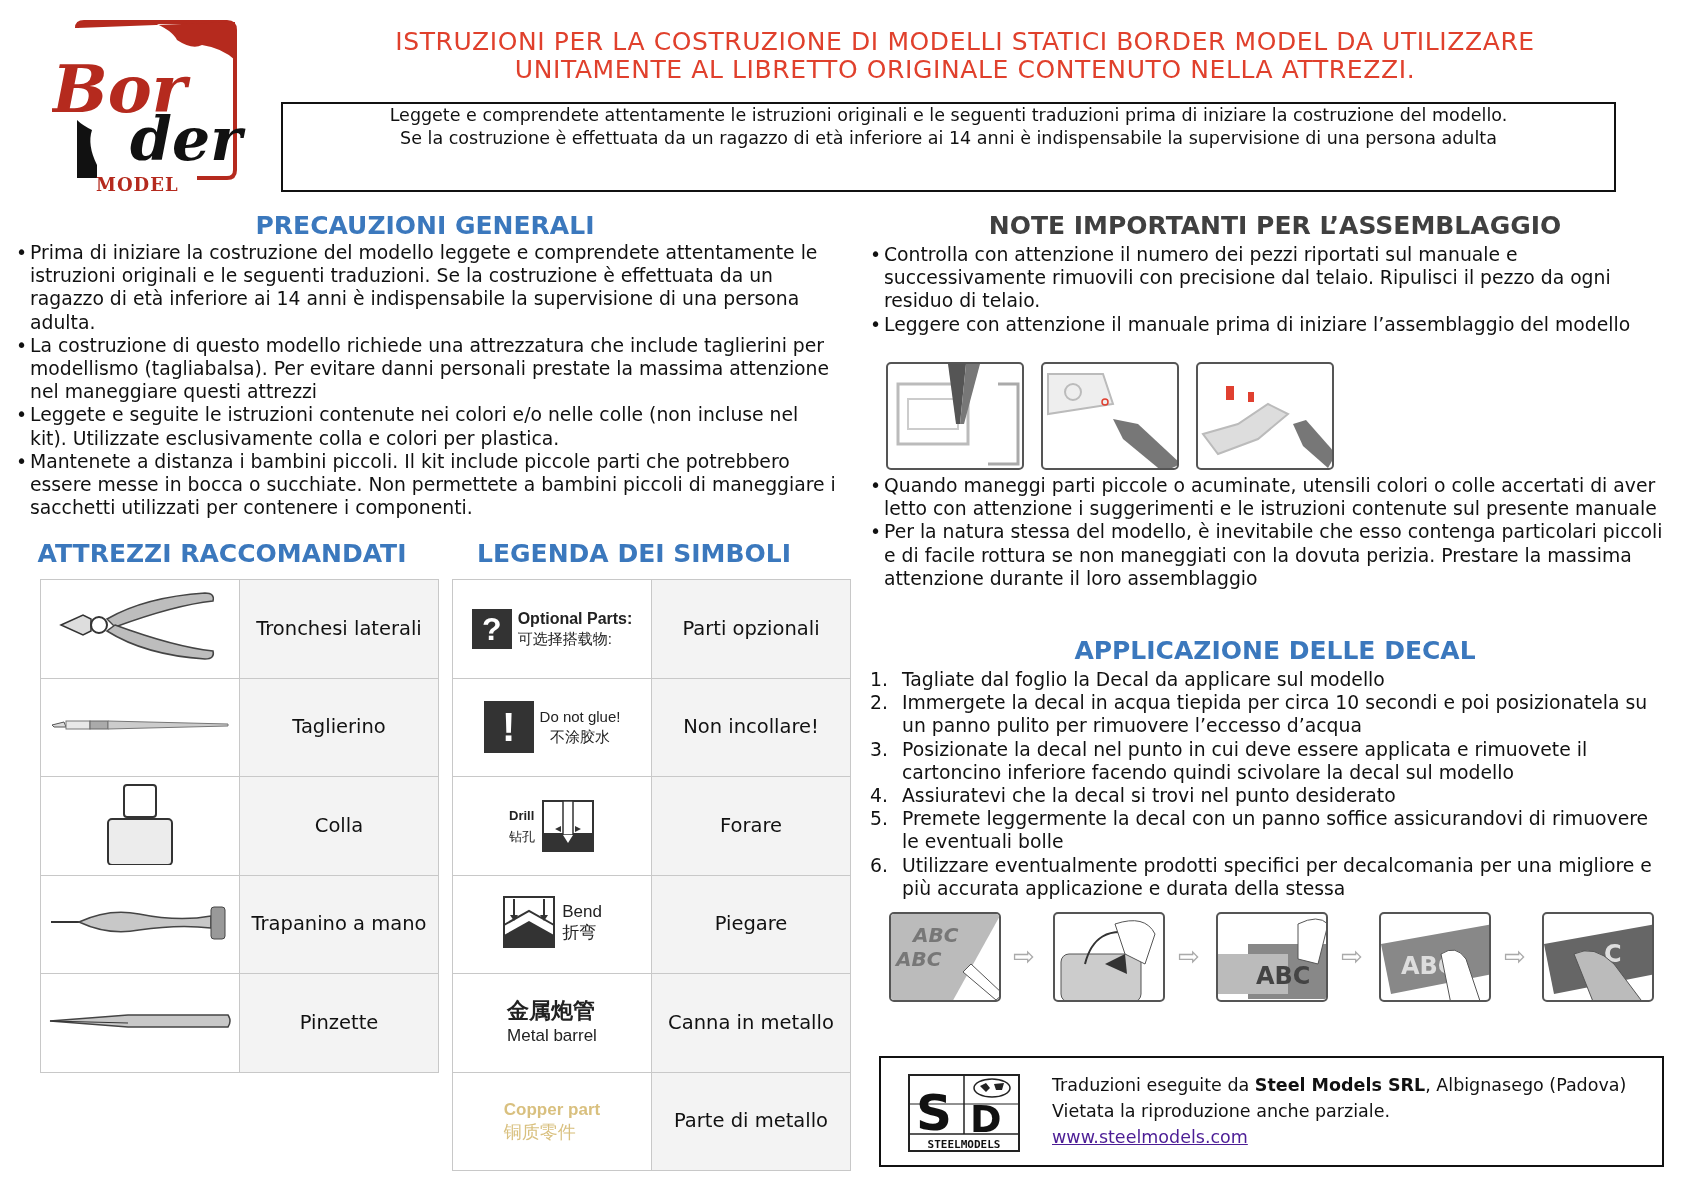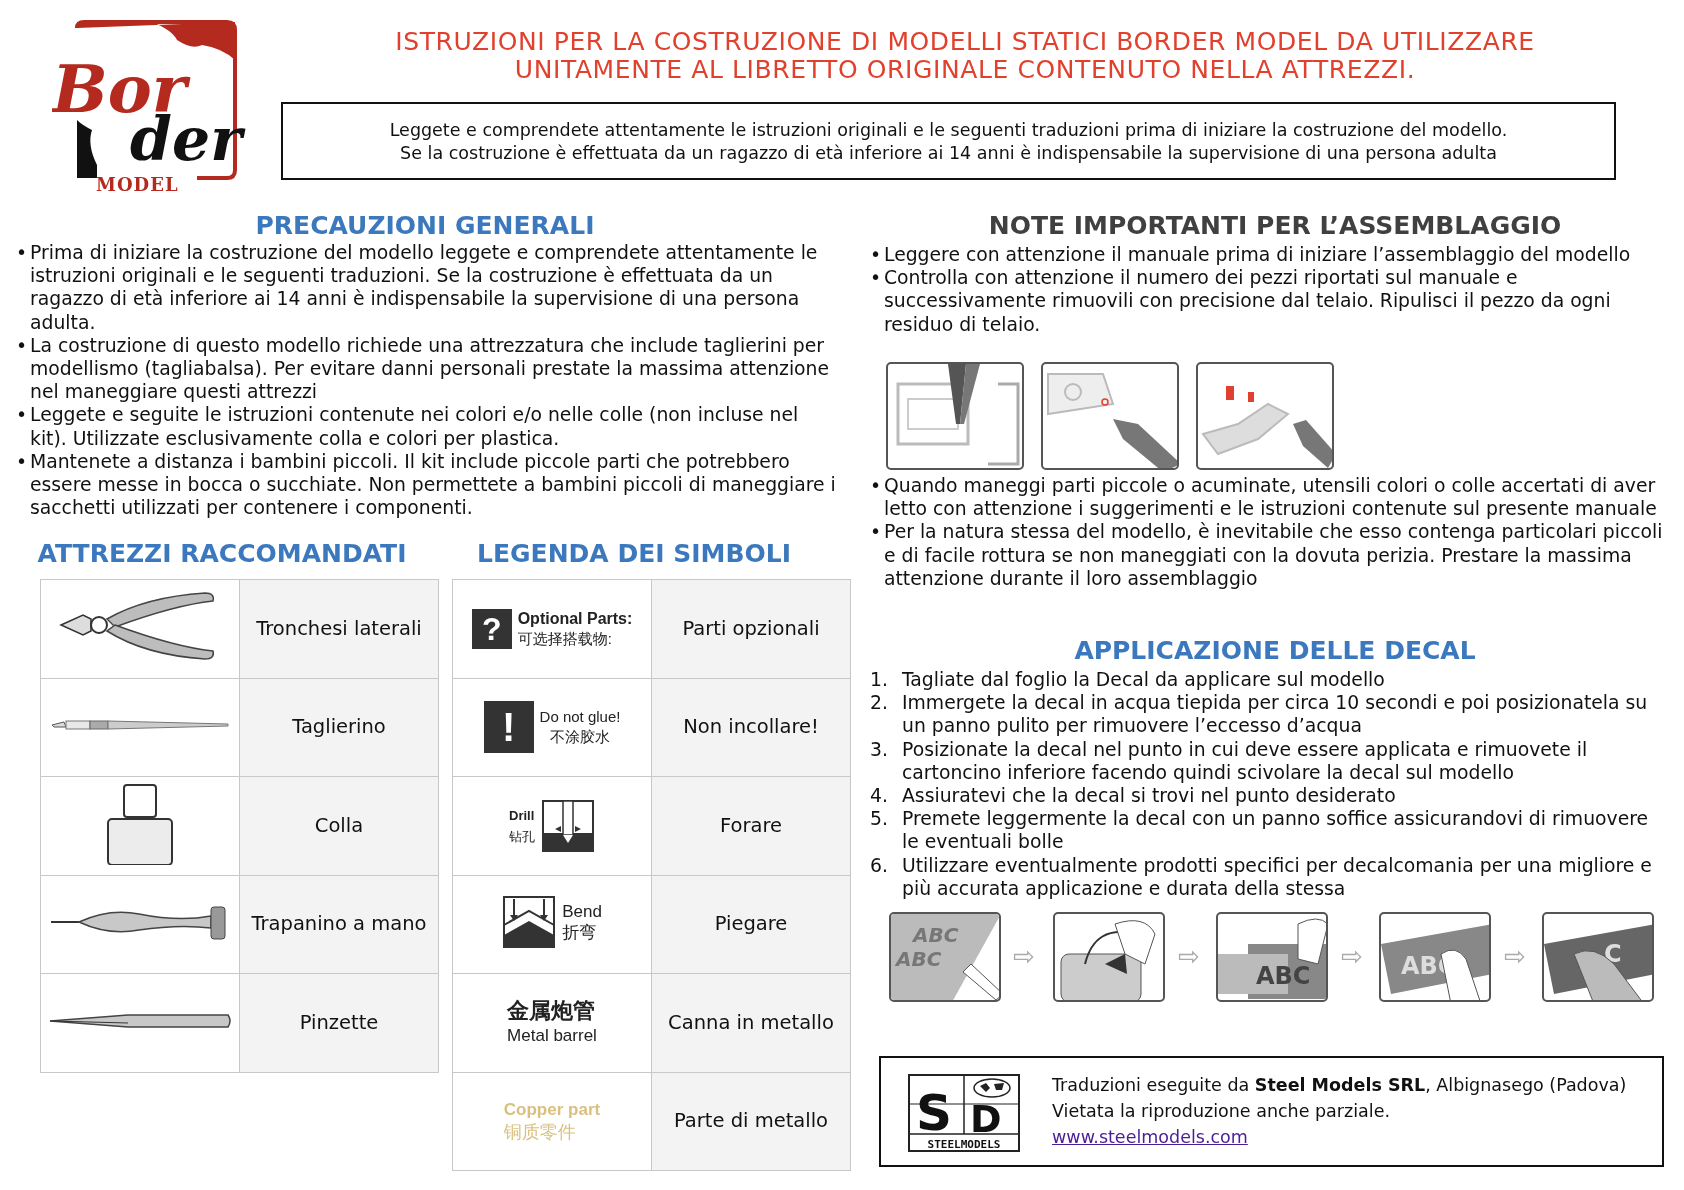--- a/index.html
+++ b/index.html
@@ -9,22 +9,22 @@
   .abs { position: absolute; }
 
   
   #logo { left: 52px; top: 20px; width: 200px; height: 172px; }
 
   
   #main-title { left: 270px; top: 28px; width: 1390px; text-align: center; color: #e0402c;
     font-family: "DejaVu Sans", sans-serif; font-weight: normal; font-size: 25px; line-height: 28px; letter-spacing: 0.6px; }
 
   
-  #intro-box { left: 281px; top: 102px; width: 1335px; height: 78px; border: 2px solid #111;
-    text-align: center; font-size: 17.5px; line-height: 23px; padding-top: 15px; }
+  #intro-box { left: 281px; top: 102px; width: 1335px; height: 90px; border: 2px solid #111;
+    text-align: center; font-size: 17.5px; line-height: 23px; }
 
   h2.sec { position: absolute; font-family: "DejaVu Sans", sans-serif; font-weight: bold; font-size: 25px; line-height: 28px; text-align: center; }
   h2.blue { color: #3b78bd; }
   h2.red { color: #404040; }
 
   ul.bul { position: absolute; list-style: none; font-size: 18.8px; line-height: 23.2px; }
   ul.bul li { position: relative; padding-left: 14px; }
   ul.bul li::before { content: "•"; position: absolute; left: 0; top: 0; }
 
   ol.num { position: absolute; list-style: none; font-size: 18.8px; line-height: 23.2px; }
@@ -202,22 +202,22 @@
         <span class="txt" style="color:#d9c07f;line-height:23px"><b style="font-size:17px">Copper part</b><br><span style="font-size:18px">铜质零件</span></span>
       </span>
     </td>
     <td class="lbl">Parte di metallo</td>
   </tr>
 </tbody>
   </table>
 
 <h2 class="sec red" style="left:880px; top:212px; width:790px;">NOTE IMPORTANTI PER L’ASSEMBLAGGIO</h2>
 <ul class="bul" style="left:870px; top:243px; width:800px;">
+  <li>Controlla con attenzione il numero dei pezzi riportati sul manuale e successivamente rimuovili con precisione dal telaio. Ripulisci il pezzo da ogni residuo di telaio.</li>
   <li>Leggere con attenzione il manuale prima di iniziare l’assemblaggio del modello</li>
-  <li>Controlla con attenzione il numero dei pezzi riportati sul manuale e successivamente rimuovili con precisione dal telaio. Ripulisci il pezzo da ogni residuo di telaio.</li>
 </ul>
 
 <div class="pic" style="left:886px; top:362px; width:138px; height:108px;">
   <svg width="138" height="108" viewBox="0 0 138 108">
     <rect x="10" y="20" width="70" height="60" fill="none" stroke="#bbb" stroke-width="3"></rect>
     <rect x="20" y="35" width="50" height="30" fill="none" stroke="#ccc" stroke-width="2"></rect>
     <path d="M60 0 L78 0 L72 60 L68 60 Z" fill="#555"></path>
     <path d="M78 0 L92 0 L76 60 L72 60 Z" fill="#777"></path>
     <path d="M110 20 L130 20 L130 100 L100 100" fill="none" stroke="#aaa" stroke-width="3"></path>
   </svg>

